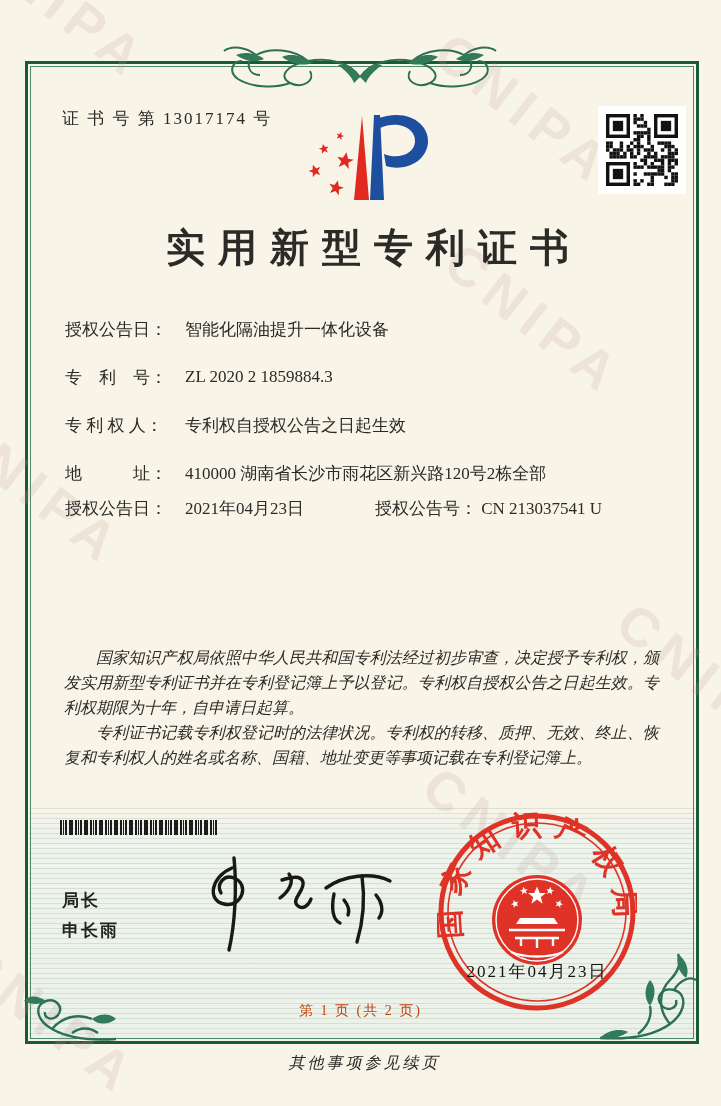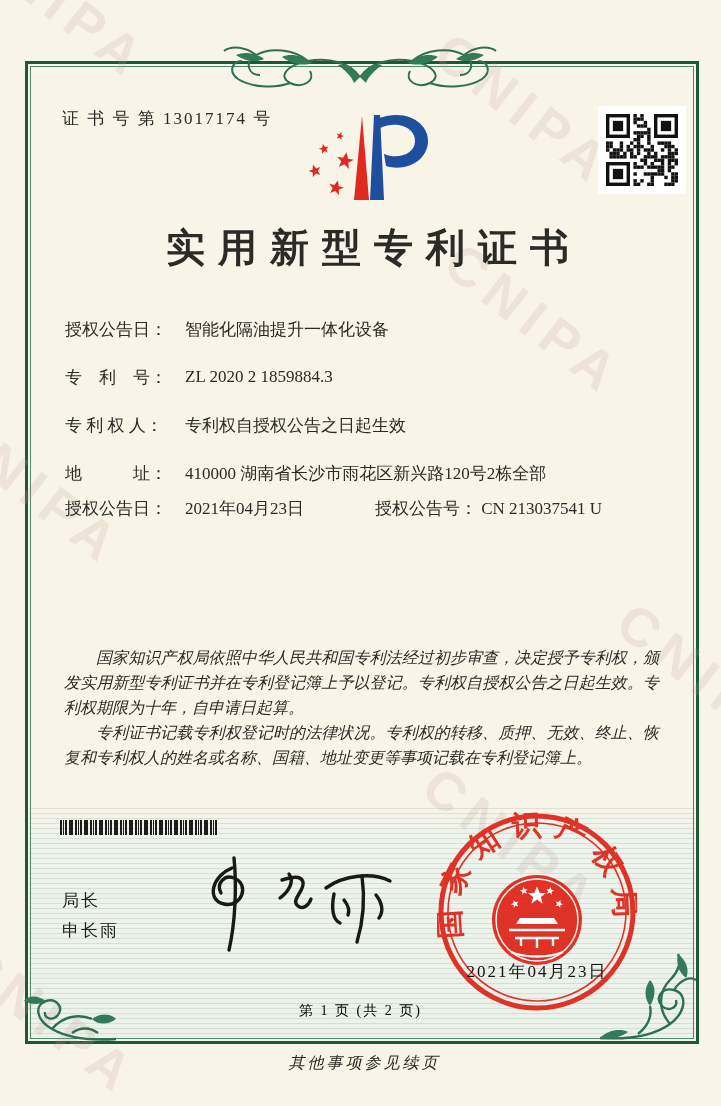--- a/index.html
+++ b/index.html
@@ -64,31 +64,31 @@
   
   .barcode{
     position:absolute;left:60px;top:820px;width:158px;height:15px;z-index:3;
     background:
       repeating-linear-gradient(90deg,#1c1c1c 0 2px,rgba(0,0,0,0) 2px 5px),
       repeating-linear-gradient(90deg,#1c1c1c 0 1px,rgba(0,0,0,0) 1px 3px);
   }
   .official{
     position:absolute;left:62px;top:886px;z-index:3;
     font-family:"Liberation Sans","DejaVu Sans",sans-serif;
-    font-weight:400;font-size:17px;line-height:30px;letter-spacing:2px;color:#22221e;
+    font-weight:700;font-size:17px;line-height:30px;letter-spacing:2px;color:#22221e;
   }
   .signature{position:absolute;left:192px;top:848px;width:215px;height:108px;z-index:4;}
   .seal{position:absolute;left:437px;top:812px;width:200px;height:200px;z-index:3;opacity:.92;}
   .seal-date{
     position:absolute;left:437px;top:960px;width:200px;z-index:4;
     text-align:center;font-size:17px;letter-spacing:2px;color:#15130f;white-space:nowrap;
   }
   .page-info{
     position:absolute;left:0;top:1002px;width:721px;z-index:3;
-    text-align:center;font-size:14px;letter-spacing:2px;color:#000000;
+    text-align:center;font-size:14px;letter-spacing:2px;color:#c2410c;
   }
   .continuation{
     position:absolute;left:4px;top:1053px;width:721px;z-index:3;
     text-align:center;font-style:italic;font-size:16px;letter-spacing:3px;
   }
   
   .ornament-top{position:absolute;left:190px;top:33px;width:340px;height:58px;z-index:3;}
   .corner-left{position:absolute;left:22px;top:993px;width:96px;height:50px;z-index:3;}
   .corner-right{position:absolute;left:598px;top:952px;width:100px;height:92px;z-index:3;}
 </style>

